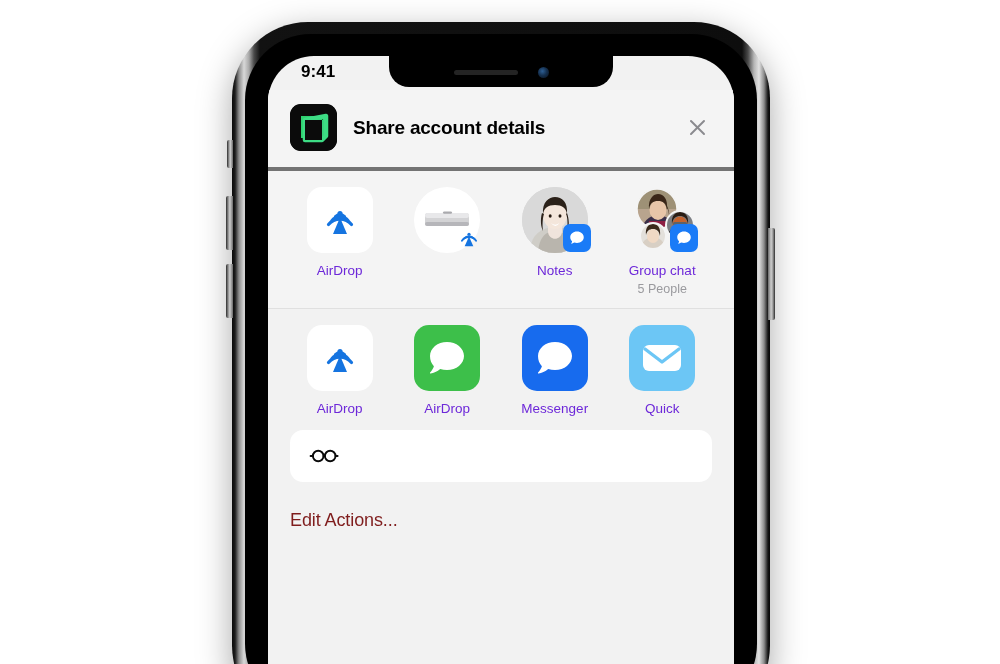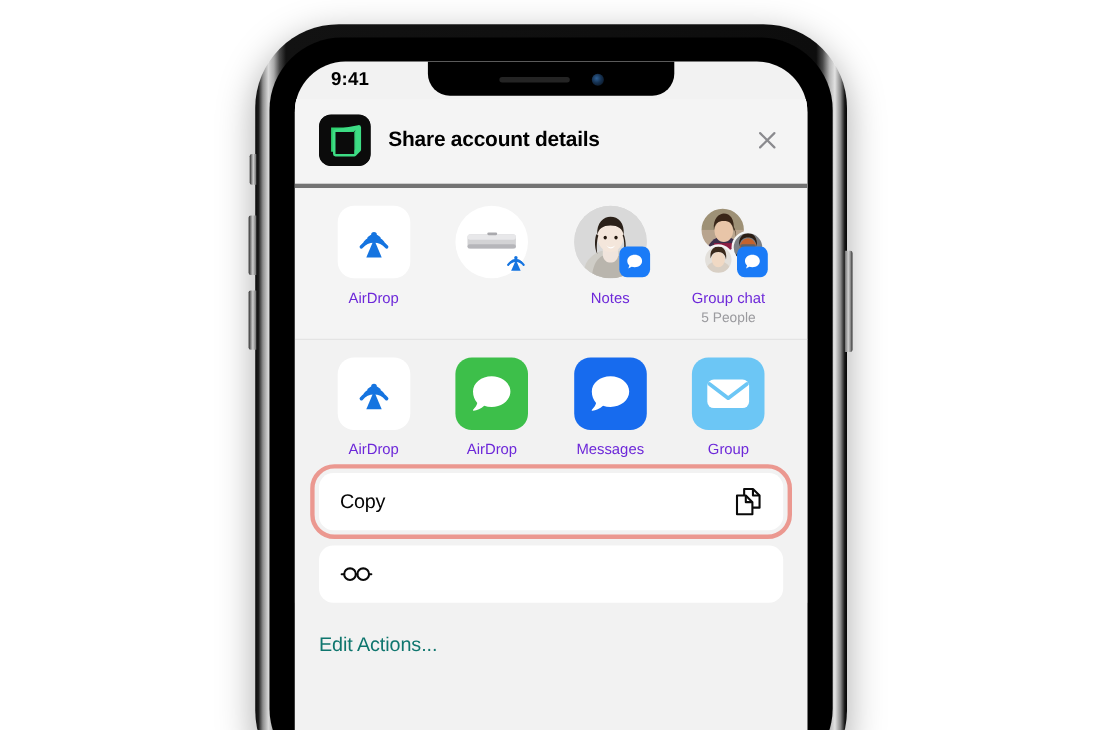--- a/index.html
+++ b/index.html
@@ -279,21 +279,21 @@
     position: absolute;
     left: -8px; top: -8px; right: -8px; bottom: -8px;
     border: 4px solid #eb9890;
     border-radius: 22px;
     pointer-events: none;
   }
 
   .edit-actions {
     padding: 14px 22px 0 22px;
     font-size: 18px;
-    color: #0f766e;
+    color: #7f1d1d;
     cursor: pointer;
     letter-spacing: -0.1px;
   }
 </style>
 </head>
 <body>
 
 <div id="stage">
 
   <div class="phone-frame"></div>
@@ -496,54 +496,40 @@
           </div>
 
           <div class="target">
             <div class="target-art">
               <div class="app-sq sq-messenger">
                 <svg width="44" height="44" viewBox="0 0 44 44" aria-hidden="true">
                   <path d="M22 6 C31.4 6 39 12.2 39 20 C39 27.8 31.4 34 22 34 C19.6 34 17.3 33.6 15.2 32.9 C12.5 35.6 8.4 37 5.6 37.4 C5 37.5 4.7 36.8 5.1 36.4 C7 34.6 8.4 32.2 8.9 30.3 C6.4 27.6 5 24 5 20 C5 12.2 12.6 6 22 6 Z" fill="#ffffff"></path>
                 </svg>
               </div>
             </div>
-            <div class="target-label">Messages</div>
+            <div class="target-label">Messenger</div>
           </div>
 
           <div class="target">
             <div class="target-art">
               <div class="app-sq sq-mail">
                 <svg width="44" height="36" viewBox="0 0 44 36" aria-hidden="true">
                   <rect x="3" y="5" width="38" height="26" rx="6" fill="#ffffff"></rect>
                   <path d="M5 9 L22 22 L39 9" fill="none" stroke="#6cc6f5" stroke-width="3.4" stroke-linecap="round" stroke-linejoin="round"></path>
                 </svg>
               </div>
             </div>
-            <div class="target-label">Group</div>
+            <div class="target-label">Quick</div>
           </div>
 
         </div>
       </div>
 
       <div class="actions">
 
-        <div class="action-wrap">
-          <div class="action-row">
-            <span class="action-label">Copy</span>
-            <span class="action-icon">
-              <svg width="26" height="28" viewBox="0 0 26 28" aria-hidden="true">
-                <path d="M9.5 2.5 H17.5 L23.5 8.5 V19.5 H9.5 Z" fill="#ffffff" stroke="#0a0a0a" stroke-width="1.9" stroke-linejoin="round"></path>
-                <path d="M17.5 2.5 V8.5 H23.5" fill="none" stroke="#0a0a0a" stroke-width="1.9" stroke-linejoin="round"></path>
-                <path d="M3 8.5 H11 L17 14.5 V25.5 H3 Z" fill="#ffffff" stroke="#0a0a0a" stroke-width="1.9" stroke-linejoin="round"></path>
-                <path d="M11 8.5 V14.5 H17" fill="none" stroke="#0a0a0a" stroke-width="1.9" stroke-linejoin="round"></path>
-              </svg>
-            </span>
-          </div>
-          <div class="highlight-ring"></div>
-        </div>
 
         <div class="action-wrap">
           <div class="action-row">
             <span class="action-icon">
               <svg width="30" height="16" viewBox="0 0 30 16" aria-hidden="true">
                 <circle cx="9.2" cy="8" r="5.3" fill="none" stroke="#0a0a0a" stroke-width="1.9"></circle>
                 <circle cx="21.2" cy="8" r="5.3" fill="none" stroke="#0a0a0a" stroke-width="1.9"></circle>
                 <path d="M14.5 8 H15.9" stroke="#0a0a0a" stroke-width="1.9" stroke-linecap="round"></path>
                 <path d="M3.9 8 H1.6" stroke="#0a0a0a" stroke-width="1.9" stroke-linecap="round"></path>
                 <path d="M26.5 8 H28.6" stroke="#0a0a0a" stroke-width="1.9" stroke-linecap="round"></path>

